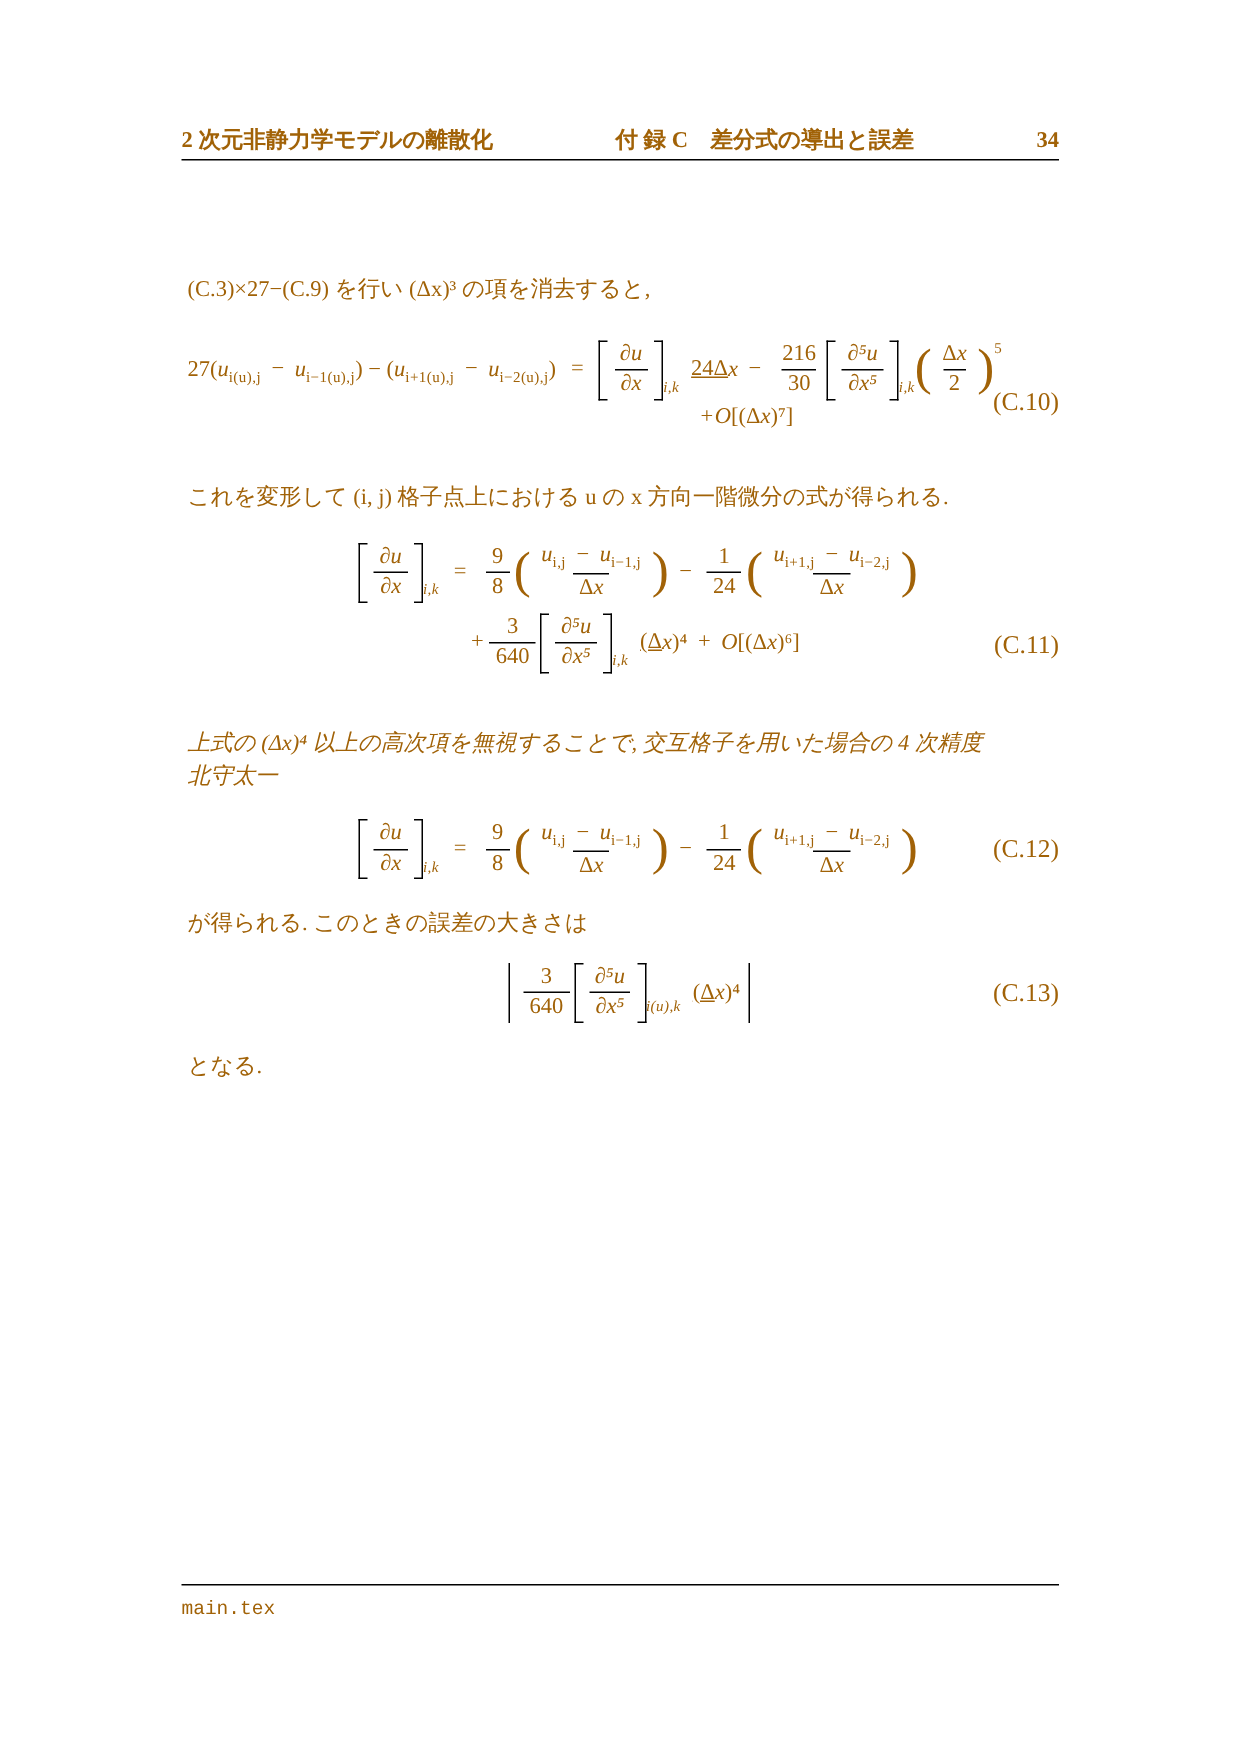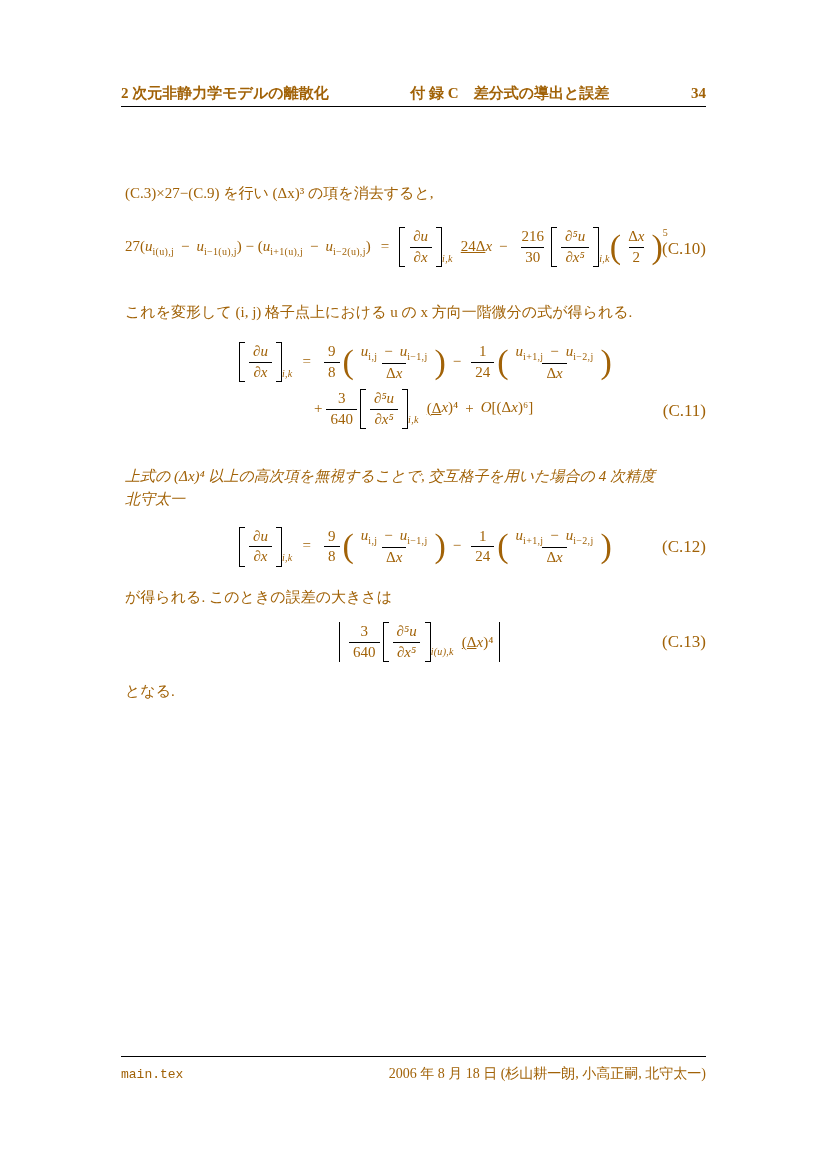--- a/index.html
+++ b/index.html
@@ -93,20 +93,23 @@
             <span class="sqb r"></span>
           </span><sub class="gsub">i,k</sub><span class="mgroup">
             <span class="bigp">(</span>
             <span class="frac">
               <span class="fn"><span class="rm">Δ</span><span class="it">x</span></span>
               <span class="fd">2</span>
             </span>
             <span class="bigp">)</span>
           </span><sup class="gsup">5</sup>
       </div>
+      <div class="eqline l2">
+        <span class="rm plus">+</span><span class="it">O</span><span class="rm">[</span><span class="rm">(Δ</span><span class="it">x</span><span class="rm">)⁷</span><span class="rm">]</span>
+      </div>
       <span class="eqtag bottom">(C.10)</span>
     </div>
 
     <p class="para p2">これを変形して (i, j) 格子点上における u の x 方向一階微分の式が得られる.</p>
 
     <div class="eq eq11">
       <div class="eqline">
         <span class="mgroup">
             <span class="sqb l"></span>
             <span class="frac">
@@ -218,16 +221,15 @@
       </div>
       <span class="eqtag center">(C.13)</span>
     </div>
 
     <p class="para p5">となる.</p>
 
   </div>
 
   <div class="footer">
     <span class="ftt">main.tex</span>
-    <span>2006 年 8 月 18 日 (杉山耕一朗, 小高正嗣, 北守太一)</span>
   </div>
 
 </div>
 
 </body></html>

